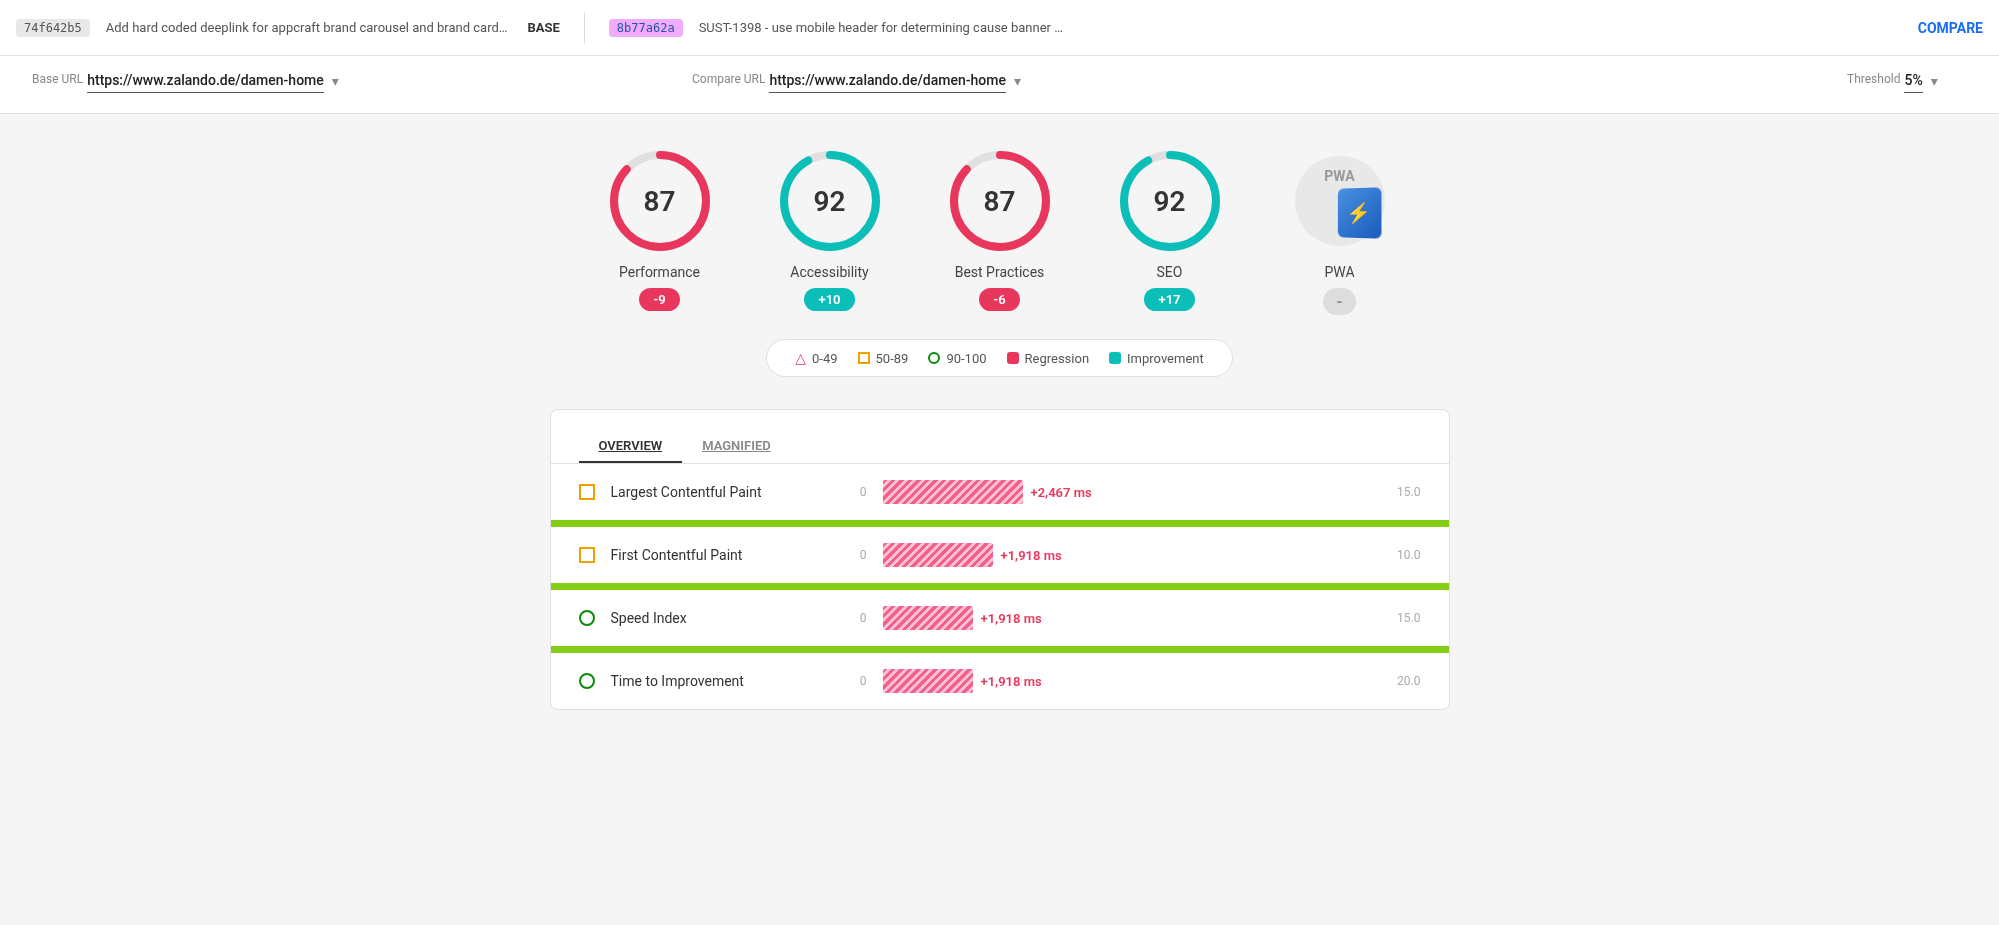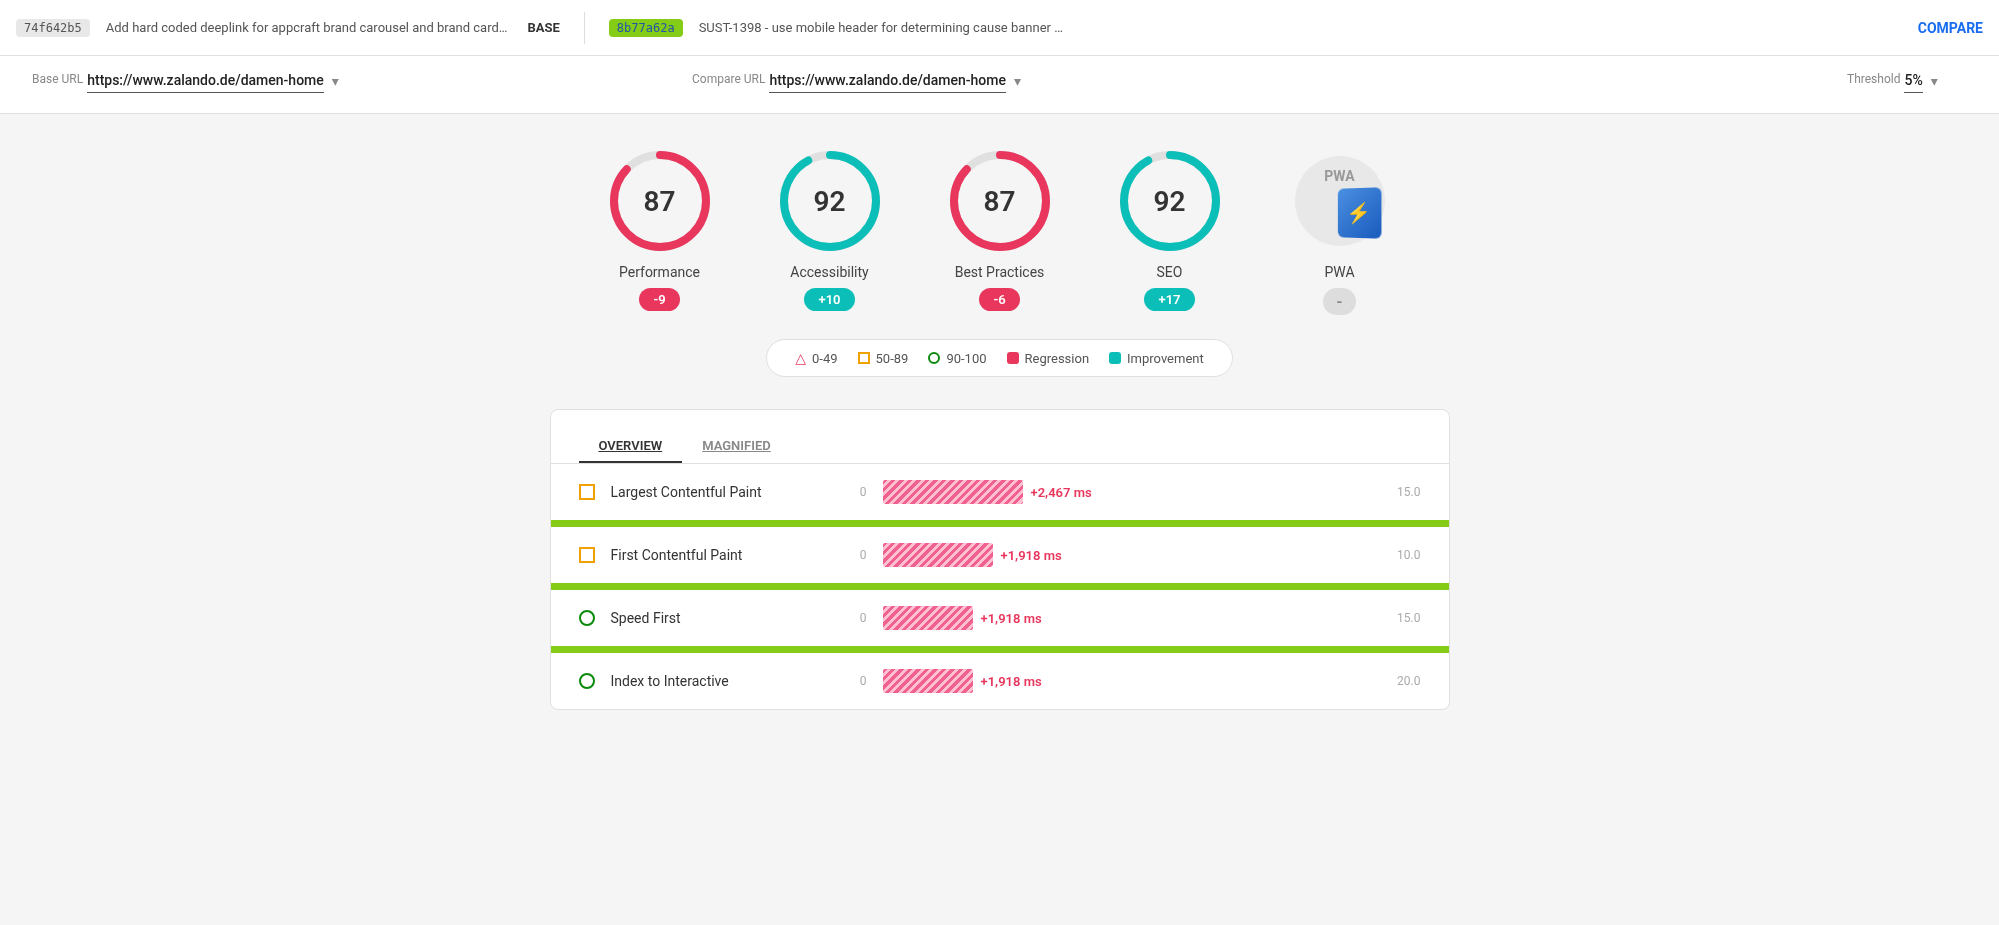--- a/index.html
+++ b/index.html
@@ -23,21 +23,21 @@
     }
     .commit-hash {
       background: #e8e8e8;
       border-radius: 4px;
       padding: 2px 8px;
       font-size: 12px;
       font-family: monospace;
       color: #555;
     }
     .commit-hash.blue {
-      background: #84cc16;
+      background: #f0abfc;
       color: #2255aa;
     }
     .commit-label {
       font-size: 13px;
       color: #555;
       max-width: 520px;
       white-space: nowrap;
       overflow: hidden;
       text-overflow: ellipsis;
     }
@@ -520,34 +520,34 @@
         <div class="metric-bar">
           <div class="bar-hatched" style="width:110px;"></div>
           <span class="bar-label">+1,918 ms</span>
         </div>
       </div>
       <span class="metric-end">10.0</span>
     </div>
 
     <div class="metrics-row">
       <div class="metric-icon-circle"></div>
-      <span class="metric-name">Speed First</span>
+      <span class="metric-name">Speed Index</span>
       <span class="metric-zero">0</span>
       <div class="metric-bar-container">
         <div class="metric-bar">
           <div class="bar-hatched" style="width:90px;"></div>
           <span class="bar-label">+1,918 ms</span>
         </div>
       </div>
       <span class="metric-end">15.0</span>
     </div>
 
     <div class="metrics-row">
       <div class="metric-icon-circle"></div>
-      <span class="metric-name">Index to Interactive</span>
+      <span class="metric-name">Time to Improvement</span>
       <span class="metric-zero">0</span>
       <div class="metric-bar-container">
         <div class="metric-bar">
           <div class="bar-hatched" style="width:90px;"></div>
           <span class="bar-label">+1,918 ms</span>
         </div>
       </div>
       <span class="metric-end">20.0</span>
     </div>
 

